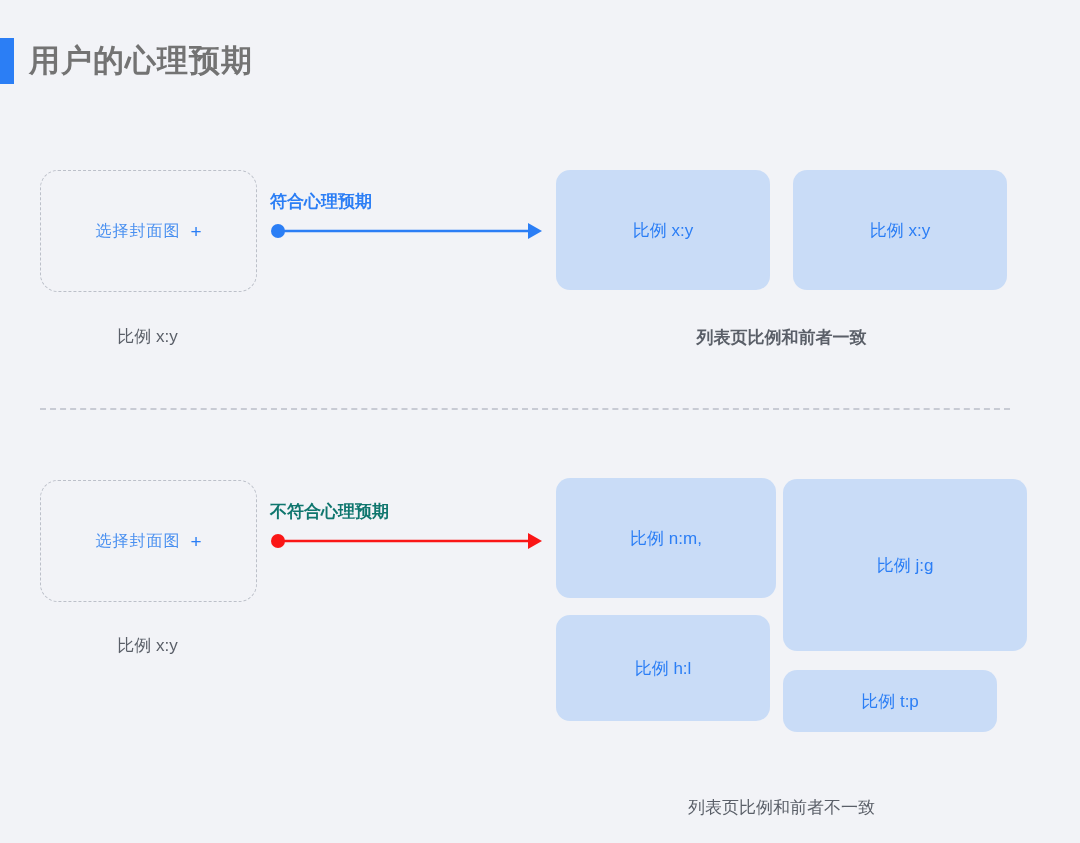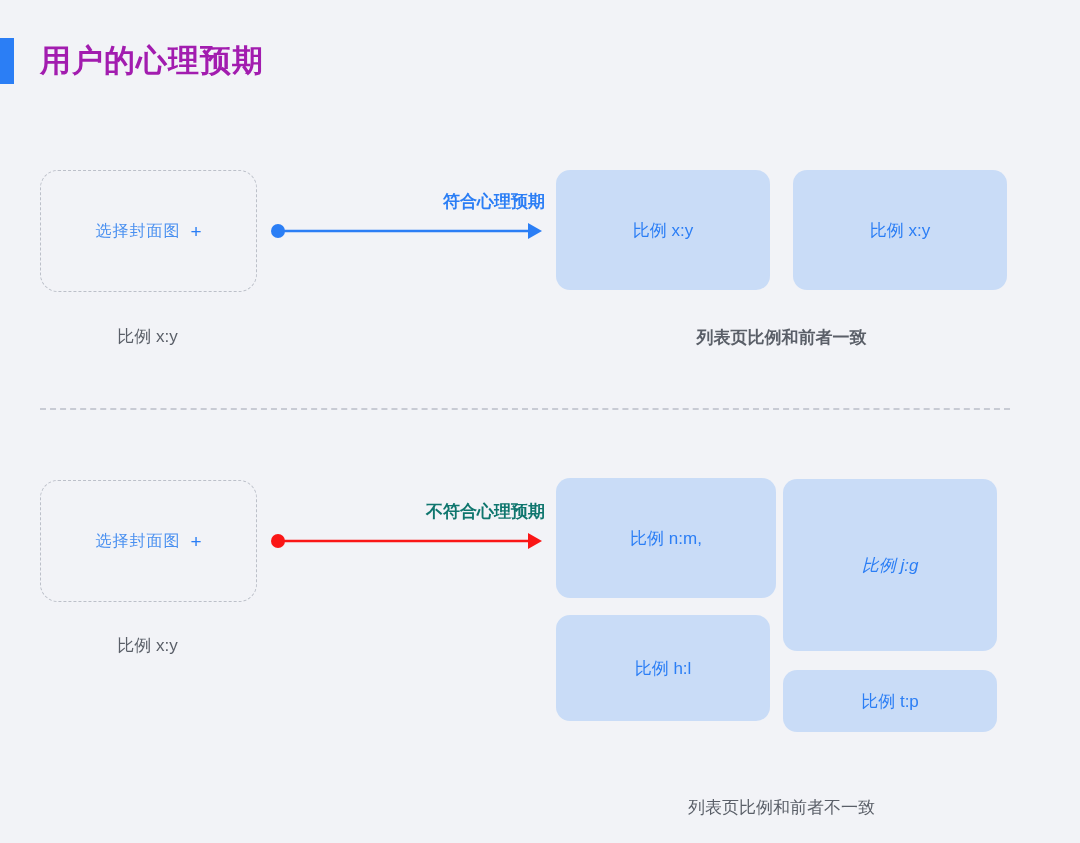--- a/index.html
+++ b/index.html
@@ -25,24 +25,24 @@
     display: flex;
     align-items: center;
   }
   .title-accent-bar {
     width: 14px;
     height: 46px;
     background: #2b7ef5;
     flex: 0 0 auto;
   }
   .page-title {
-    margin-left: 26px;
+    margin-left: 15px;
     font-size: 31px;
     font-weight: bold;
-    color: #a21caf;
+    color: #737373;
     letter-spacing: 1px;
     white-space: nowrap;
   }
 
   
   .upload-placeholder {
     position: absolute;
     border: 1.5px dashed #bcc0c9;
     border-radius: 18px;
     background: transparent;
@@ -90,21 +90,21 @@
 
   
   .arrow-group {
     position: absolute;
   }
   .arrow-label {
     position: absolute;
     font-size: 17px;
     font-weight: bold;
     white-space: nowrap;
-    text-align: right;
+    text-align: left;
   }
   .arrow-svg {
     position: absolute;
     display: block;
   }
 
   
   .section-divider {
     position: absolute;
     border-top: 2px dashed #c8cbd4;
@@ -158,21 +158,21 @@
   <svg class="arrow-svg" width="275" height="30" viewBox="0 0 275 30" style="left:0; top:26px;">
     <circle cx="8" cy="15" r="7" fill="#fa1616"></circle>
     <line x1="8" y1="15" x2="258" y2="15" stroke="#fa1616" stroke-width="2.6"></line>
     <polygon points="258,7 272,15 258,23" fill="#fa1616"></polygon>
   </svg>
 </div>
 
 <div class="ratio-box" style="left:556px; top:478px; width:220px; height:120px;">
   <span class="ratio-label">比例 n:m,</span>
 </div>
-<div class="ratio-box" style="left:783px; top:479px; width:214px; height:172px;font-style:italic;">
+<div class="ratio-box" style="left:783px; top:479px; width:244px; height:172px;">
   <span class="ratio-label">比例 j:g</span>
 </div>
 <div class="ratio-box" style="left:556px; top:615px; width:214px; height:106px;">
   <span class="ratio-label">比例 h:l</span>
 </div>
 <div class="ratio-box" style="left:783px; top:670px; width:214px; height:62px;">
   <span class="ratio-label">比例 t:p</span>
 </div>
 
 <div class="caption" style="left:556px; top:782px; width:451px;margin-top:14px;">列表页比例和前者不一致</div>

